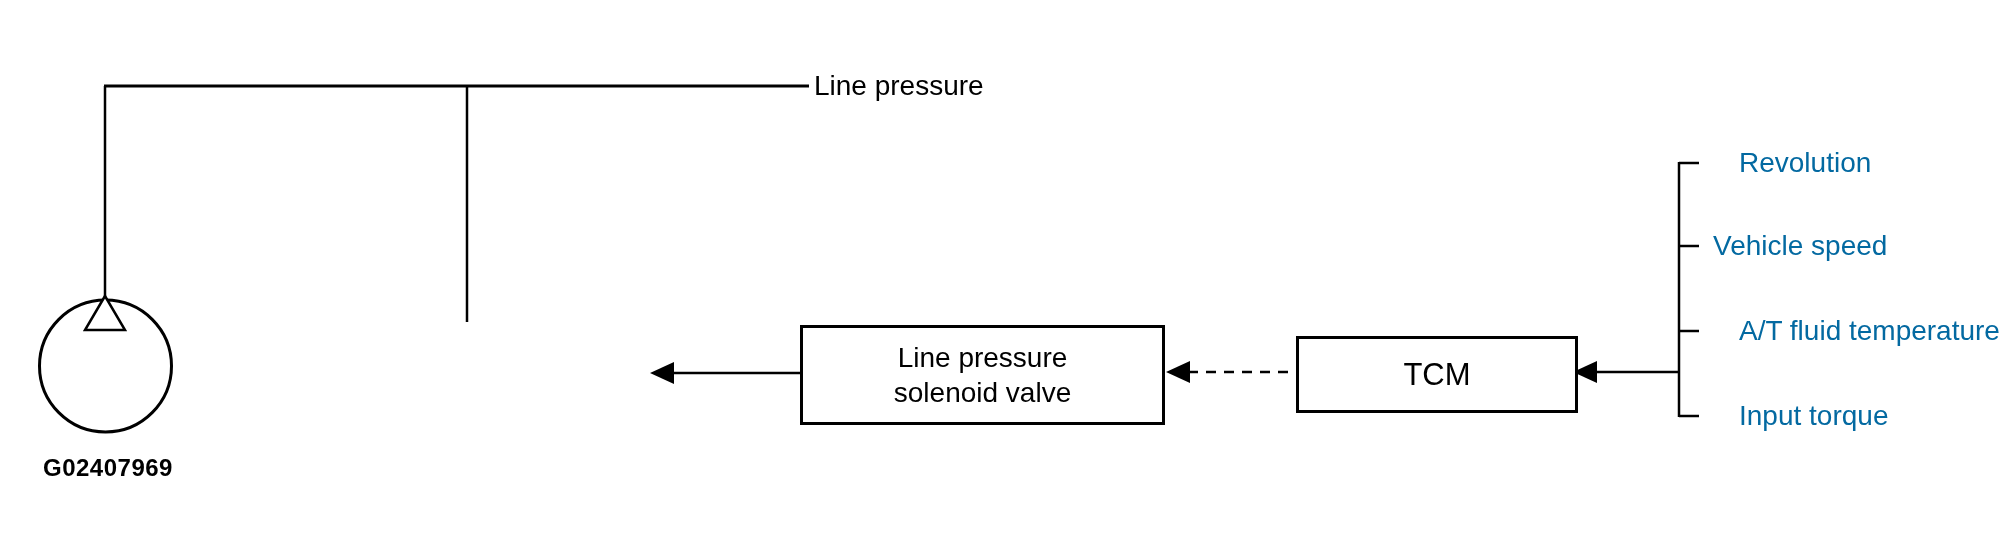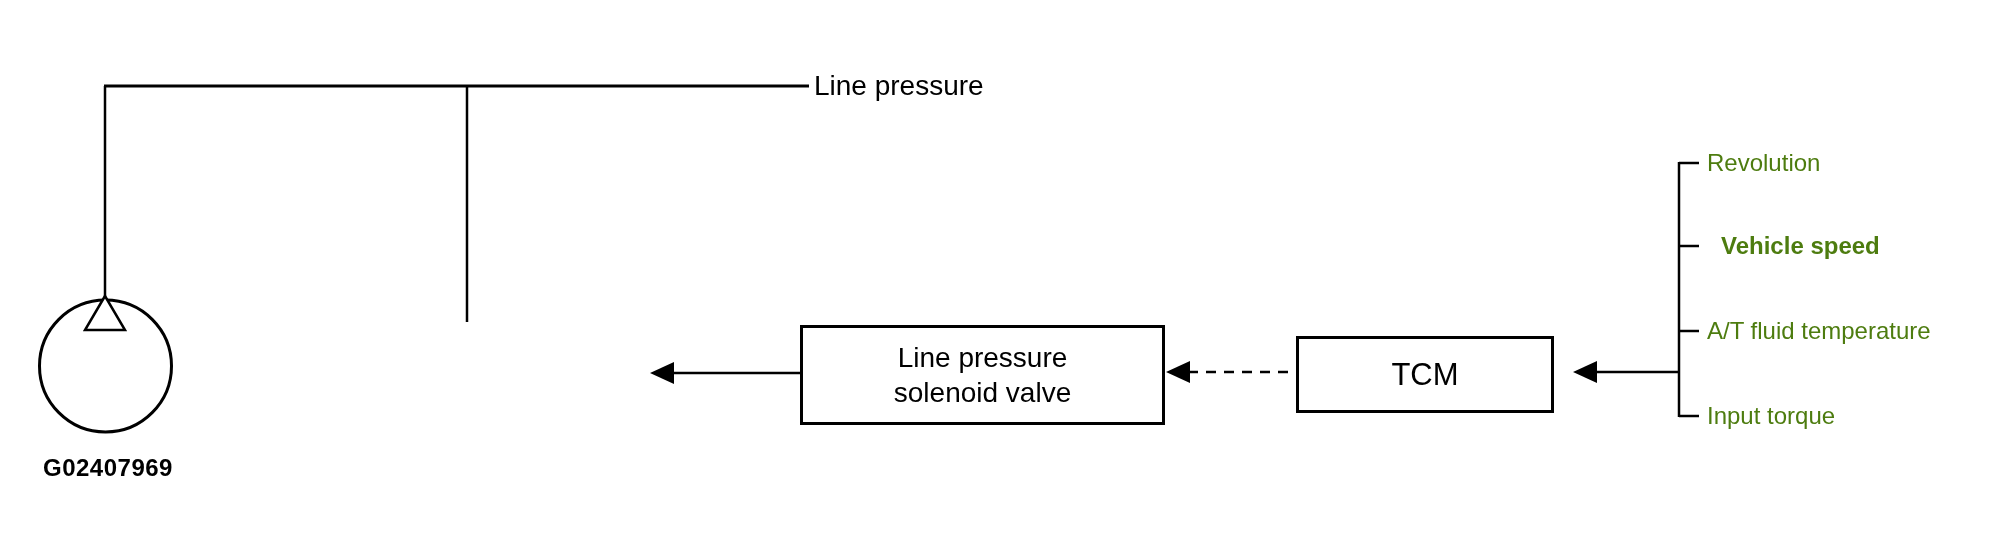--- a/index.html
+++ b/index.html
@@ -44,24 +44,25 @@
   }
   .float-label {
     position: absolute;
     font-size: 28px;
     line-height: 30px;
     white-space: nowrap;
     color: #000000;
   }
   .input-label {
     position: absolute;
-    font-size: 24px;
+    font-size: 28px;
     line-height: 30px;
     white-space: nowrap;
-    color: #4d7c0f;
+    color: #0369a1;
+    margin-left: 32px;
   }
   #figure-id {
     position: absolute;
     left: 35px;
     top: 454px;
     font-size: 24px;
     font-weight: bold;
     letter-spacing: 0.5px;
     color: #000000;
     margin-left: 8px;
@@ -100,24 +101,24 @@
   </svg>
 
   <div class="float-label" style="left:814px; top:71px;">Line pressure</div>
 
 
   <div id="solenoid-box" class="node-box" style="left:800px; top:325px; width:365px; height:100px;">
     <span class="box-label">Line pressure</span>
     <span class="box-label">solenoid valve</span>
   </div>
 
-  <div id="tcm-box" class="node-box" style="left:1296px; top:336px; width:258px; height:77px;align-items:center;">
+  <div id="tcm-box" class="node-box" style="left:1296px; top:336px; width:282px; height:77px;align-items:center;">
     <span class="box-label">TCM</span>
   </div>
 
   <div class="input-label" style="left:1707px; top:148px;">Revolution</div>
-  <div class="input-label" style="left:1721px; top:231px;font-weight:bold;">Vehicle speed</div>
+  <div class="input-label" style="left:1681px; top:231px;">Vehicle speed</div>
   <div class="input-label" style="left:1707px; top:401px;">Input torque</div>
   <div class="input-label" style="left:1707px; top:316px;">A/T fluid temperature</div>
 
   <div id="figure-id">G02407969</div>
 
 </div>
 
 </body></html>

